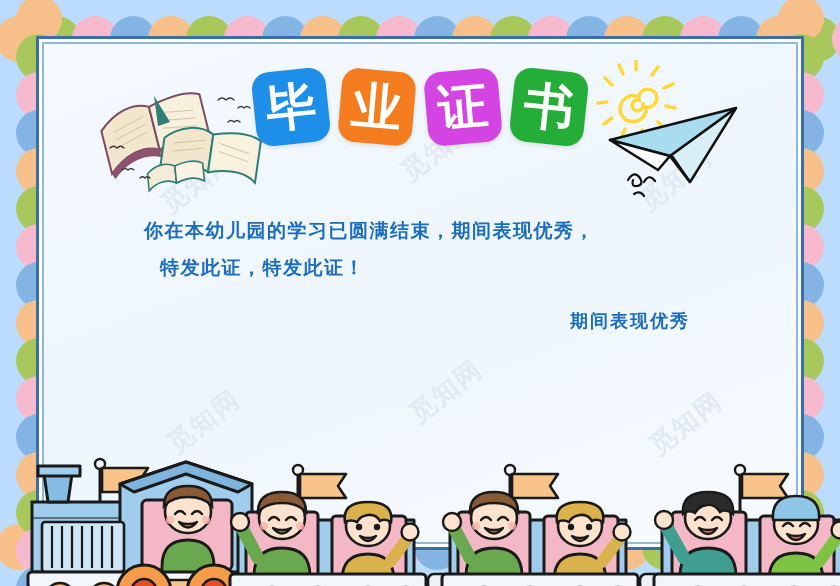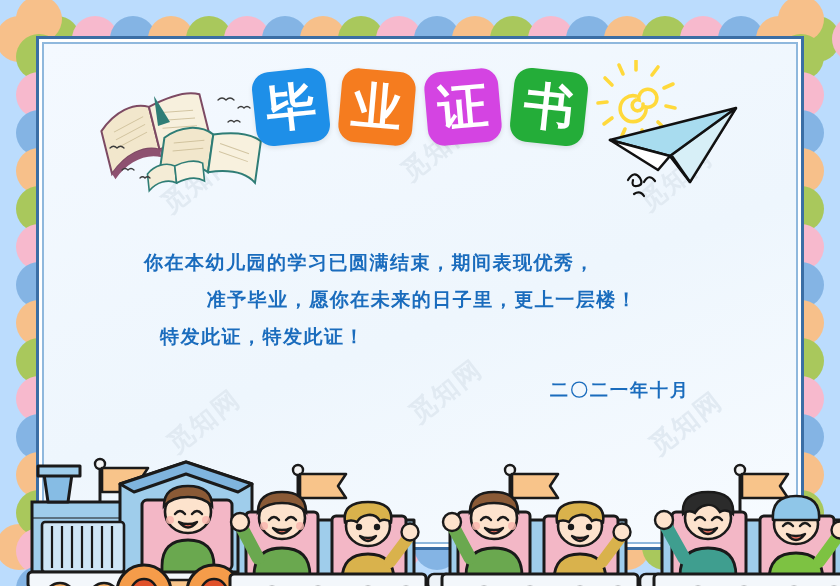--- a/index.html
+++ b/index.html
@@ -64,21 +64,21 @@
   
   #body-text{
     position:absolute;left:52px;right:48px;top:168px;
     color:#1a6cbd;z-index:6;
     font-family:"DejaVu Sans","Liberation Sans",sans-serif;
     font-weight:700;
   }
   #salutation{font-size:21px;letter-spacing:1px;margin-bottom:22px;}
   #salutation .blank{letter-spacing:0;}
   .para{font-size:19px;line-height:1.95;letter-spacing:1.5px;}
-  .para.indent{text-indent:48px;margin-top:32px;}
+  .para.indent{text-indent:48px;}
   .para.p2{text-align:center;}
   .para.p3{text-indent:64px;}
   #signature{margin-top:18px;text-align:right;padding-right:58px;
     font-size:18px;line-height:1.85;letter-spacing:2px;}
 
   
   #books{position:absolute;left:48px;top:34px;z-index:5;}
   #sun-plane{position:absolute;right:12px;top:16px;z-index:5;}
   #train{position:absolute;left:-6px;bottom:-40px;z-index:7;}
 </style>
@@ -275,24 +275,23 @@
         <div class="tile t2" style="background: rgb(212, 68, 226);">
             <span>证</span>
           </div>
         <div class="tile t3" style="background: rgb(36, 173, 57);">
             <span>书</span>
           </div>
       </div>
 
       <div id="body-text" style="color: rgb(26, 108, 189);">
         <div class="para indent">你在本幼儿园的学习已圆满结束，期间表现优秀，</div>
-        <div class="para p2">准予毕业，愿你在未来的日子里，更上一层楼！</div>
         <div class="para p3">特发此证，特发此证！</div>
         <div id="signature">
-          <div>二〇二一年十月</div>
+          <div>期间表现优秀</div>
         </div>
       </div>
 
     </div>
   </div>
 
   <div id="train">
     <svg width="852" height="200" viewBox="0 0 852 200">
       <defs>
         <g id="wheelBig">

